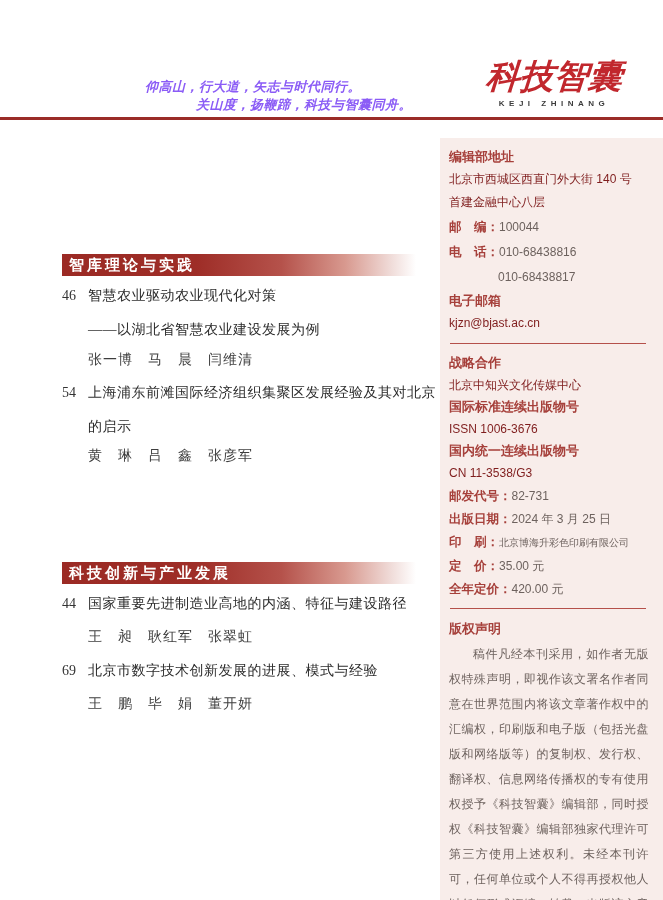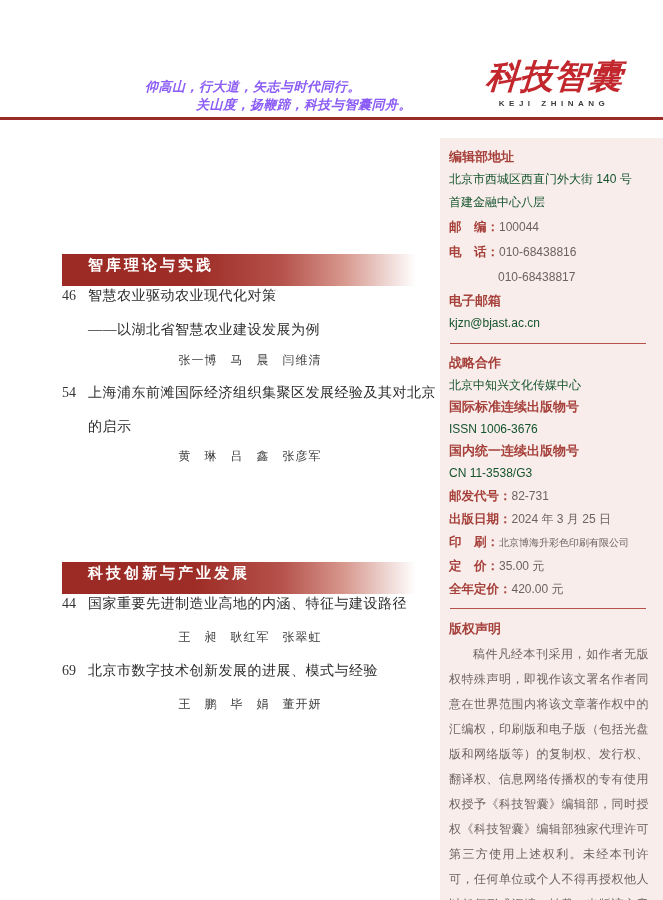--- a/index.html
+++ b/index.html
@@ -28,22 +28,22 @@
   }
   .logo-en{
     font-size:8px;font-weight:bold;color:#3c3c3c;
     letter-spacing:4.5px;margin-top:3px;white-space:nowrap;
   }
 
   .masthead-rule{left:0;top:117px;width:663px;height:3px;background:#9a2c27;}
 
   
   .section-banner{
-    left:62px;width:354px;height:32px;box-sizing:border-box;
-    padding-left:26px;
+    left:62px;width:354px;height:22px;box-sizing:border-box;
+    padding-left:7px;
     background:linear-gradient(90deg,#9b2a24 0%,#9e2d27 38%,#b5524b 62%,#d8998f 80%,#f0dcd9 93%,rgba(255,255,255,0) 100%);
     color:#ffffff;font-weight:bold;font-size:15px;line-height:22px;
     letter-spacing:3px;white-space:nowrap;
   }
   .banner-1{top:254px;}
   .banner-2{top:562px;}
 
   .entry-num{
     font-family:"Liberation Serif","DejaVu Serif",serif;
     font-size:14px;color:#333333;left:62px;line-height:34px;
@@ -53,22 +53,22 @@
     font-size:14px;color:#2c2c2c;left:88px;width:350px;
     line-height:34px;letter-spacing:0.5px;
   }
   .entry-sub{
     font-family:"Liberation Serif","DejaVu Serif",serif;
     font-size:14px;color:#2c2c2c;left:88px;width:350px;
     line-height:34px;letter-spacing:0.5px;
   }
   .entry-authors{
     font-family:"Liberation Serif","DejaVu Serif",serif;
-    font-size:12px;color:#3d3d3d;left:88px;width:324px;
-    text-align:center;letter-spacing:1px;line-height:16px;
+    font-size:14px;color:#3d3d3d;left:88px;width:324px;
+    text-align:left;letter-spacing:1px;line-height:16px;
   }
   .num-46,.title-46{top:279px;}
   .sub-46{top:313px;}
   .authors-46{top:352px;}
   .num-54,.title-54{top:376px;}
   .authors-54{top:448px;}
   .num-62,.title-62{top:587px;}
   .authors-62{top:629px;}
   .num-69,.title-69{top:654px;}
   .authors-69{top:696px;}
@@ -77,21 +77,21 @@
   .sidebar{
     left:440px;top:138px;width:223px;height:762px;
     background:#f8edea;box-sizing:border-box;
     padding:7px 14px 0 9px;
   }
   .sb-h{
     font-size:13px;font-weight:bold;color:#a6403b;
     line-height:23px;white-space:nowrap;
   }
   .sb-line{
-    font-size:12px;color:#14532d;line-height:23px;white-space:nowrap;
+    font-size:12px;color:#7f1d1d;line-height:23px;white-space:nowrap;
   }
   .sb-row{line-height:23px;white-space:nowrap;}
   .g2 .sb-h,.g2 .sb-line,.g2 .sb-row{line-height:22px;}
   .sb-label{font-size:12.5px;font-weight:bold;color:#a6403b;}
   .sb-val{font-size:12px;color:#6d625e;}
   .sb-val-small{font-size:10px;color:#6d625e;}
   .sb-indent{padding-left:49px;}
   .sb-divider{
     border:none;border-top:1px solid #b5504a;
     margin:8px 3px 8px 1px;height:0;

